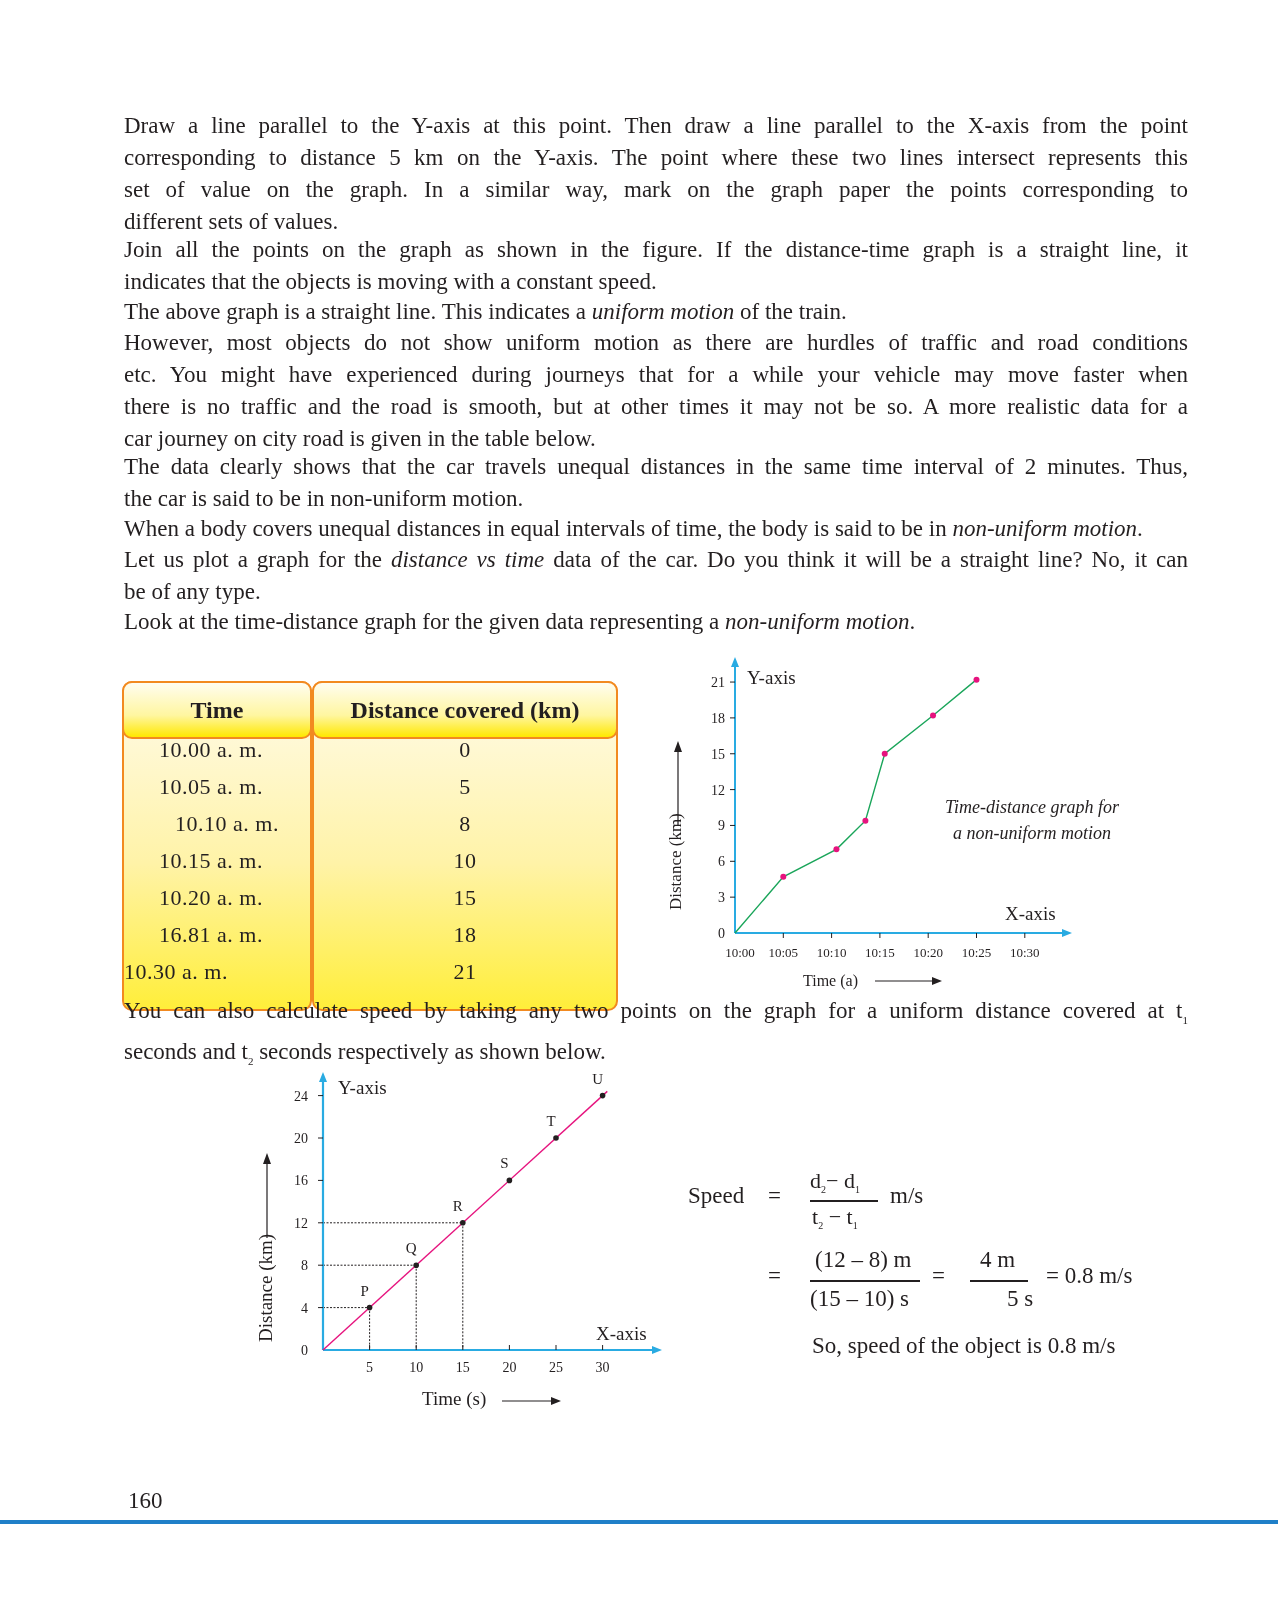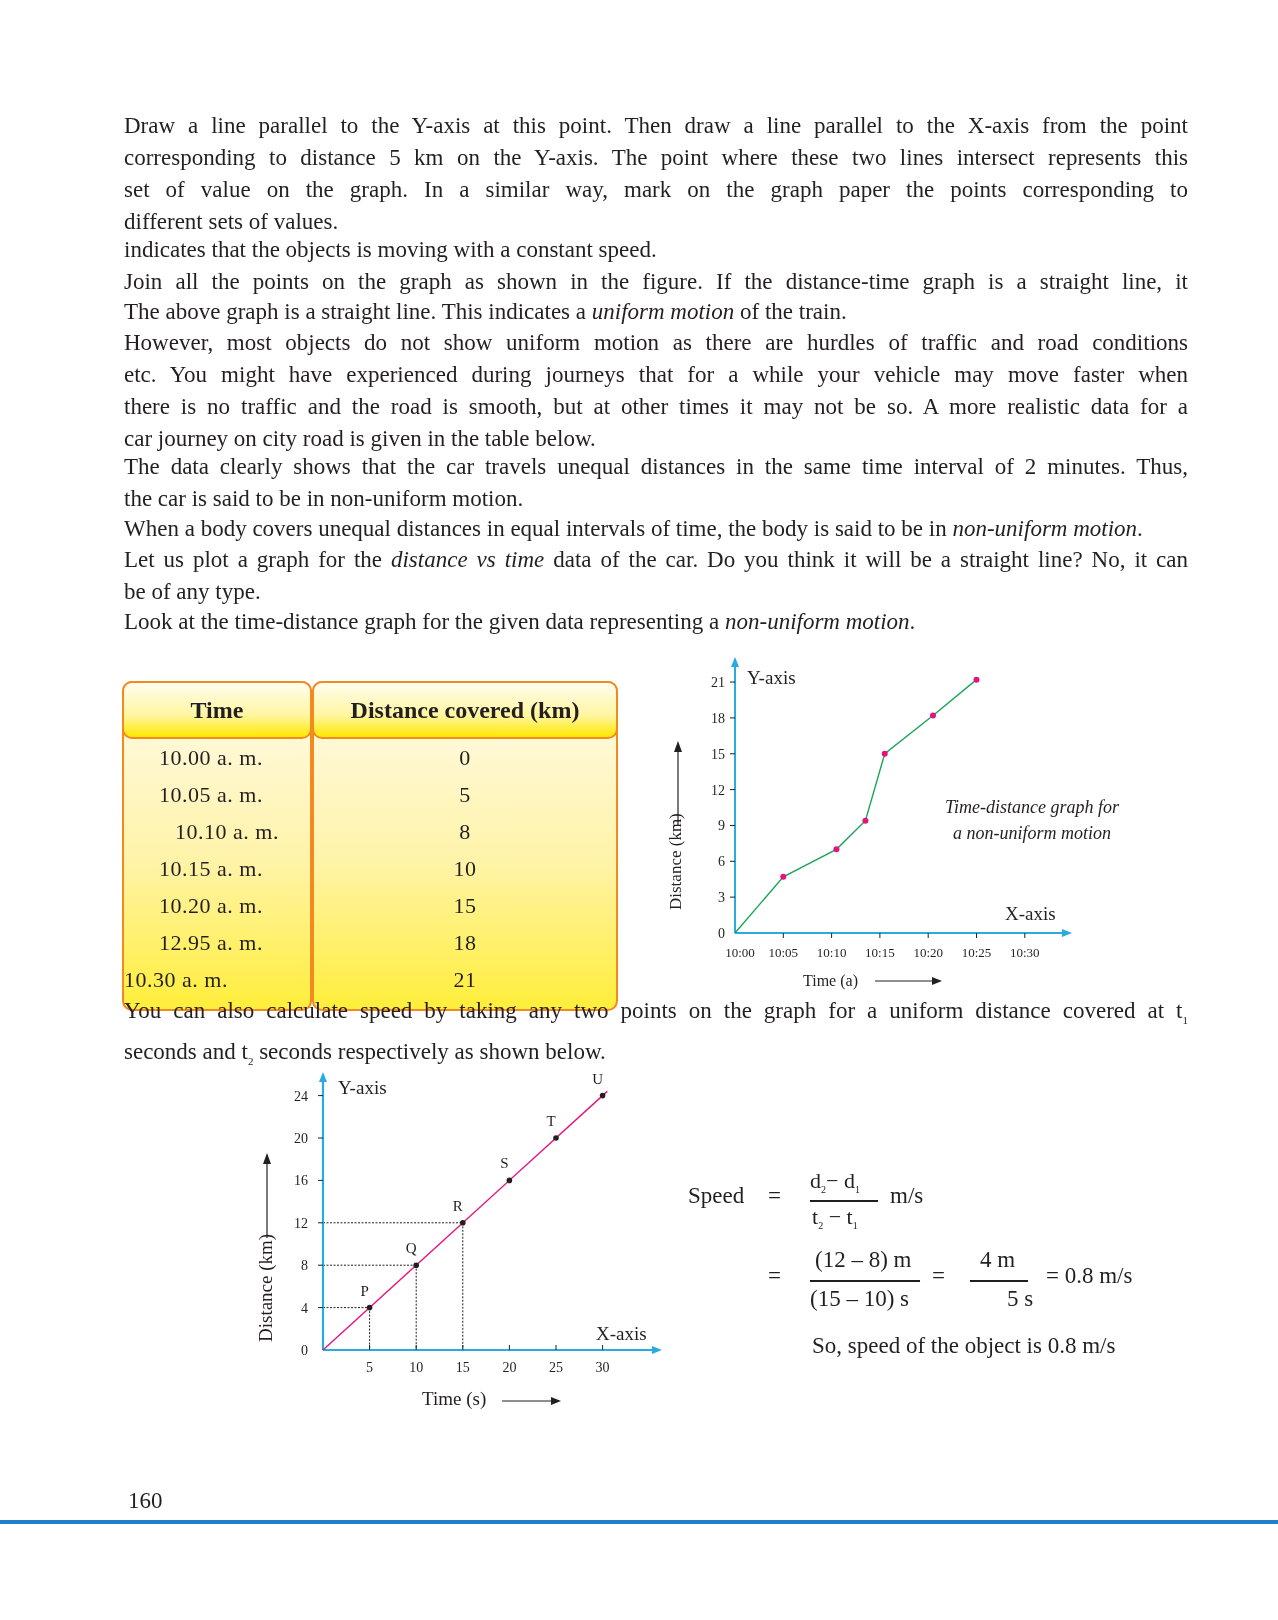--- a/index.html
+++ b/index.html
@@ -10,41 +10,41 @@
   .para i { font-style: italic; }
   
   .tbl { position: absolute; left: 122px; top: 681px; width: 496px; height: 330px; }
   .col { position: absolute; top: 0; bottom: 0; border: 2px solid #f28a20; border-radius: 10px;
          background: linear-gradient(#fffbea 0%, #fff3a8 55%, #ffee3a 100%); box-sizing: border-box; }
   .col-time { left: 0; width: 190px; }
   .col-dist { left: 190px; width: 306px; }
   .hdr { position: absolute; left: -2px; right: -2px; top: -2px; height: 54px; border: 2px solid #f28a20;
          border-radius: 10px; background: linear-gradient(#fffdf0 0%, #fff6a0 60%, #ffe800 100%);
          font-weight: bold; font-size: 24px; display: flex; align-items: center; justify-content: center; }
-  .cells { position: absolute; top: 56px; left: 0; right: 0; }
+  .cells { position: absolute; top: 48px; left: 0; right: 0; }
   .cell { height: 37px; font-size: 22px; display: flex; align-items: center; justify-content: center;
           letter-spacing: 0.5px; }
   svg text { font-family: "Liberation Serif", "DejaVu Serif", serif; fill: #231f20; }
   .formula { position: absolute; font-size: 23px; }
   .page-num { position: absolute; left: 128px; top: 1488px; font-size: 23px; }
   .bottom-rule { position: absolute; left: 0; top: 1520px; width: 1278px; height: 4px; background: #1f7fc8; }
 </style>
 </head>
 <body>
 
 <div class="para" style="top:110px;">
   <div style="text-align-last:justify;">Draw a line parallel to the Y-axis at this point. Then draw a line parallel to the X-axis from the point</div>
   <div style="text-align-last:justify;">corresponding to distance 5 km on the Y-axis. The point where these two lines intersect represents this</div>
   <div style="text-align-last:justify;">set of value on the graph. In a similar way, mark on the graph paper the points corresponding to</div>
   <div>different sets of values.</div>
 </div>
 
 <div class="para" style="top:234px;">
+  <div style="text-align-last:justify;">Join all the points on the graph as shown in the figure. If the distance-time graph is a straight line, it</div>
   <div>indicates that the objects is moving with a constant speed.</div>
-  <div style="text-align-last:justify;">Join all the points on the graph as shown in the figure. If the distance-time graph is a straight line, it</div>
 </div>
 
 <div class="para" style="top:296px;">
   <span>The above graph is a straight line. This indicates a </span><i>uniform motion</i><span> of the train.</span>
 </div>
 
 <div class="para" style="top:327px;">
   <div style="text-align-last:justify;">However, most objects do not show uniform motion as there are hurdles of traffic and road conditions</div>
   <div style="text-align-last:justify;">etc. You might have experienced during journeys that for a while your vehicle may move faster when</div>
   <div style="text-align-last:justify;">there is no traffic and the road is smooth, but at other times it may not be so. A more realistic data for a</div>
@@ -71,21 +71,21 @@
 
 <div class="tbl">
   <div class="col col-time">
     <div class="hdr">Time</div>
     <div class="cells" id="cells-time">
         <div class="cell" style="justify-content: flex-start; padding-left: 35px;">10.00 a. m.</div>
         <div class="cell" style="justify-content: flex-start; padding-left: 35px;">10.05 a. m.</div>
         <div class="cell" style="justify-content: flex-start; padding-left: 51px;">10.10 a. m.</div>
         <div class="cell" style="justify-content: flex-start; padding-left: 35px;">10.15 a. m.</div>
         <div class="cell" style="justify-content: flex-start; padding-left: 35px;">10.20 a. m.</div>
-        <div class="cell" style="justify-content: flex-start; padding-left: 35px;">12.95 a. m.</div>
+        <div class="cell" style="justify-content: flex-start; padding-left: 35px;">16.81 a. m.</div>
         <div class="cell" style="justify-content: flex-start;  text-align: right;">10.30 a. m.</div>
       </div>
   </div>
   <div class="col col-dist">
     <div class="hdr">Distance covered (km)</div>
     <div class="cells" id="cells-dist">
         <div class="cell">0</div>
         <div class="cell">5</div>
         <div class="cell">8</div>
         <div class="cell">10</div>

